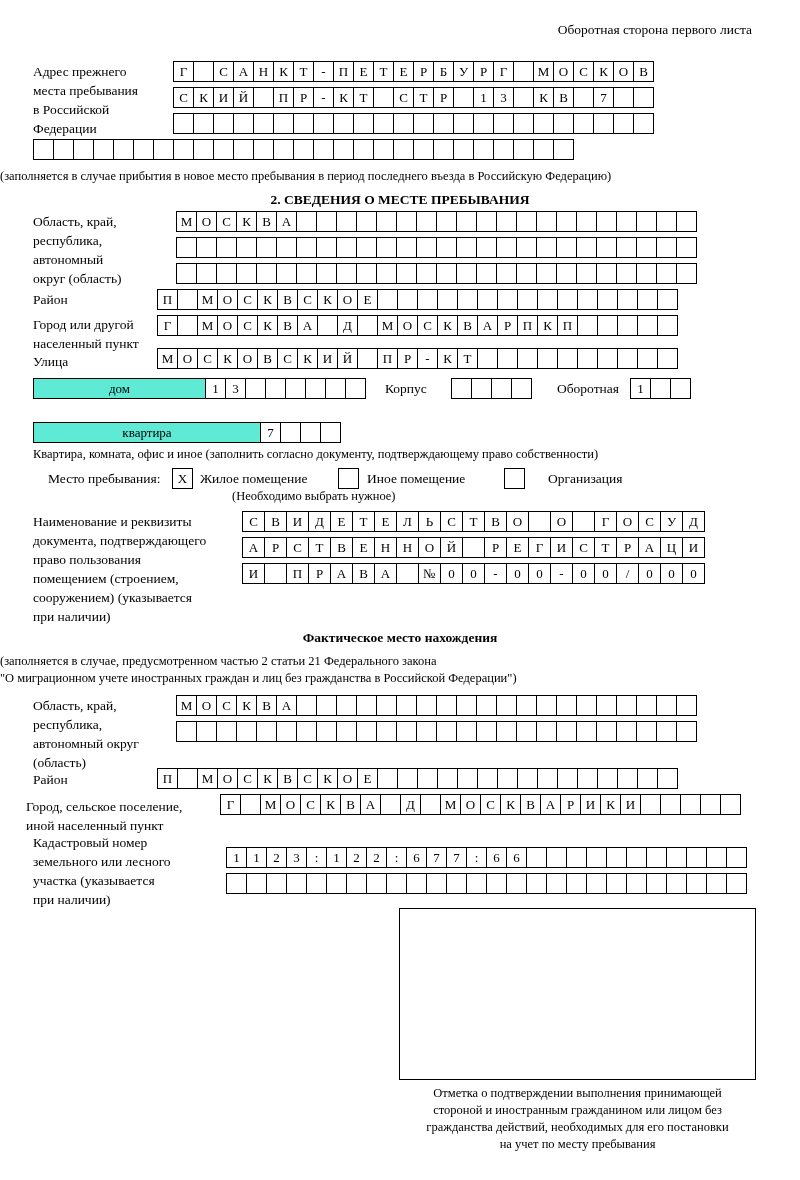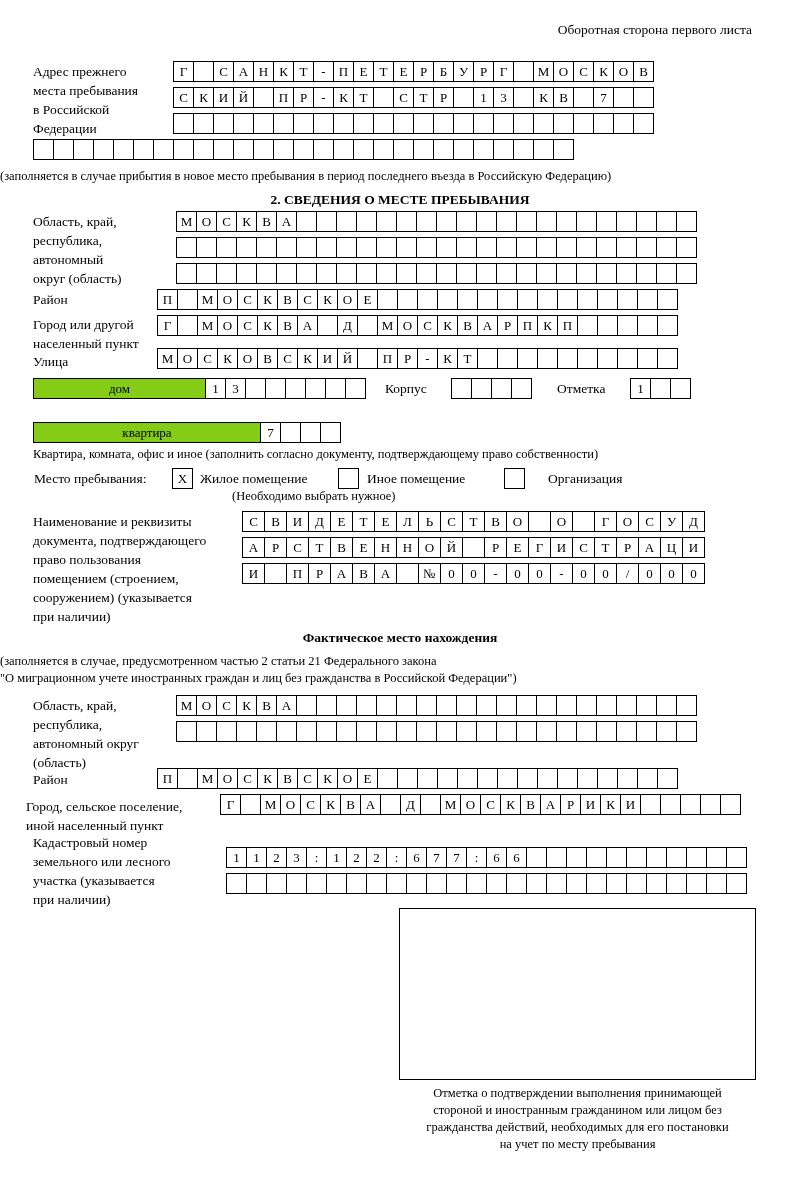--- a/index.html
+++ b/index.html
@@ -70,21 +70,21 @@
   }
   .cell.wide { width: 23px; }
 
   .boxlabel {
     border: 1px solid #000;
     height: 21px;
     box-sizing: border-box;
     font-size: 13px;
     line-height: 19px;
     text-align: center;
-    background: #84cc16;
+    background: #5eead4;
   }
 
   .inline-text {
     font-size: 13.5px;
     line-height: 21px;
   }
 
   .checkbox {
     width: 21px; height: 21px;
     border: 1px solid #000;
@@ -421,39 +421,39 @@
       <div class="cell"></div>
       <div class="cell"></div>
     </div>
   <div class="abs inline-text" style="left:385px; top:378px;">Корпус</div>
   <div class="abs cellrow" id="s2-korpus" style="left:451px; top:378px;">
       <div class="cell"></div>
       <div class="cell"></div>
       <div class="cell"></div>
       <div class="cell"></div>
     </div>
-  <div class="abs inline-text" style="left:557px; top:378px;">Отметка</div>
+  <div class="abs inline-text" style="left:557px; top:378px;">Оборотная</div>
   <div class="abs cellrow" id="s2-stroenie" style="left:630px; top:378px;">
       <div class="cell">1</div>
       <div class="cell"></div>
       <div class="cell"></div>
     </div>
 
 
   <div class="abs boxlabel" style="left:33px; top:422px; width:228px;">квартира</div>
   <div class="abs cellrow" id="s2-flat" style="left:260px; top:422px;">
       <div class="cell">7</div>
       <div class="cell"></div>
       <div class="cell"></div>
       <div class="cell"></div>
     </div>
 
   <div class="abs lbl-sm" style="left:33px; top:447px;">Квартира, комната, офис и иное (заполнить согласно документу, подтверждающему право собственности)</div>
 
-  <div class="abs inline-text" style="left:34px; top:468px;">Место пребывания:</div>
+  <div class="abs inline-text" style="left:48px; top:468px;">Место пребывания:</div>
   <div class="abs checkbox" style="left:172px; top:468px;">X</div>
   <div class="abs inline-text" style="left:200px; top:468px;">Жилое помещение</div>
   <div class="abs checkbox" style="left:338px; top:468px;"></div>
   <div class="abs inline-text" style="left:367px; top:468px;">Иное помещение</div>
   <div class="abs checkbox" style="left:504px; top:468px;"></div>
   <div class="abs inline-text" style="left:548px; top:468px;">Организация</div>
   <div class="abs lbl-sm" style="left:232px; top:489px;">(Необходимо выбрать нужное)</div>
 
   <div class="abs lbl" style="left:33px; top:512px; width:210px;">Наименование и реквизиты
 документа, подтверждающего

